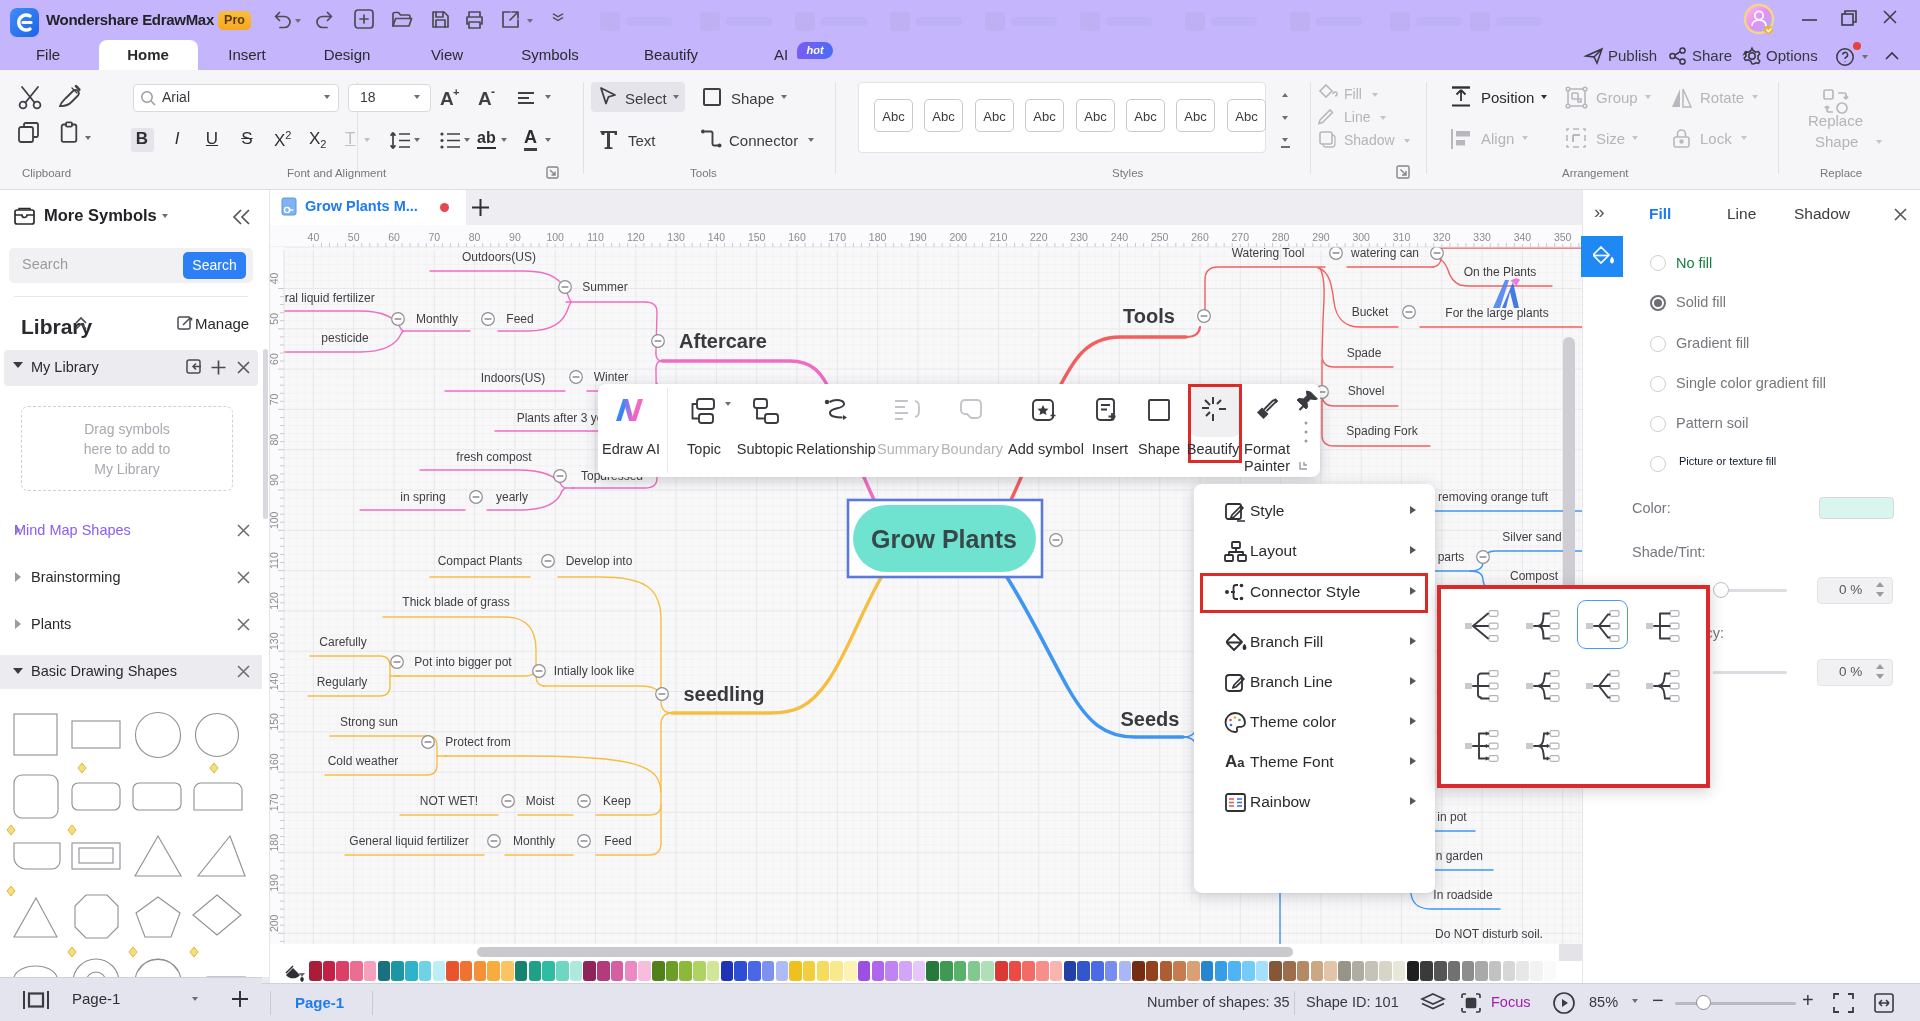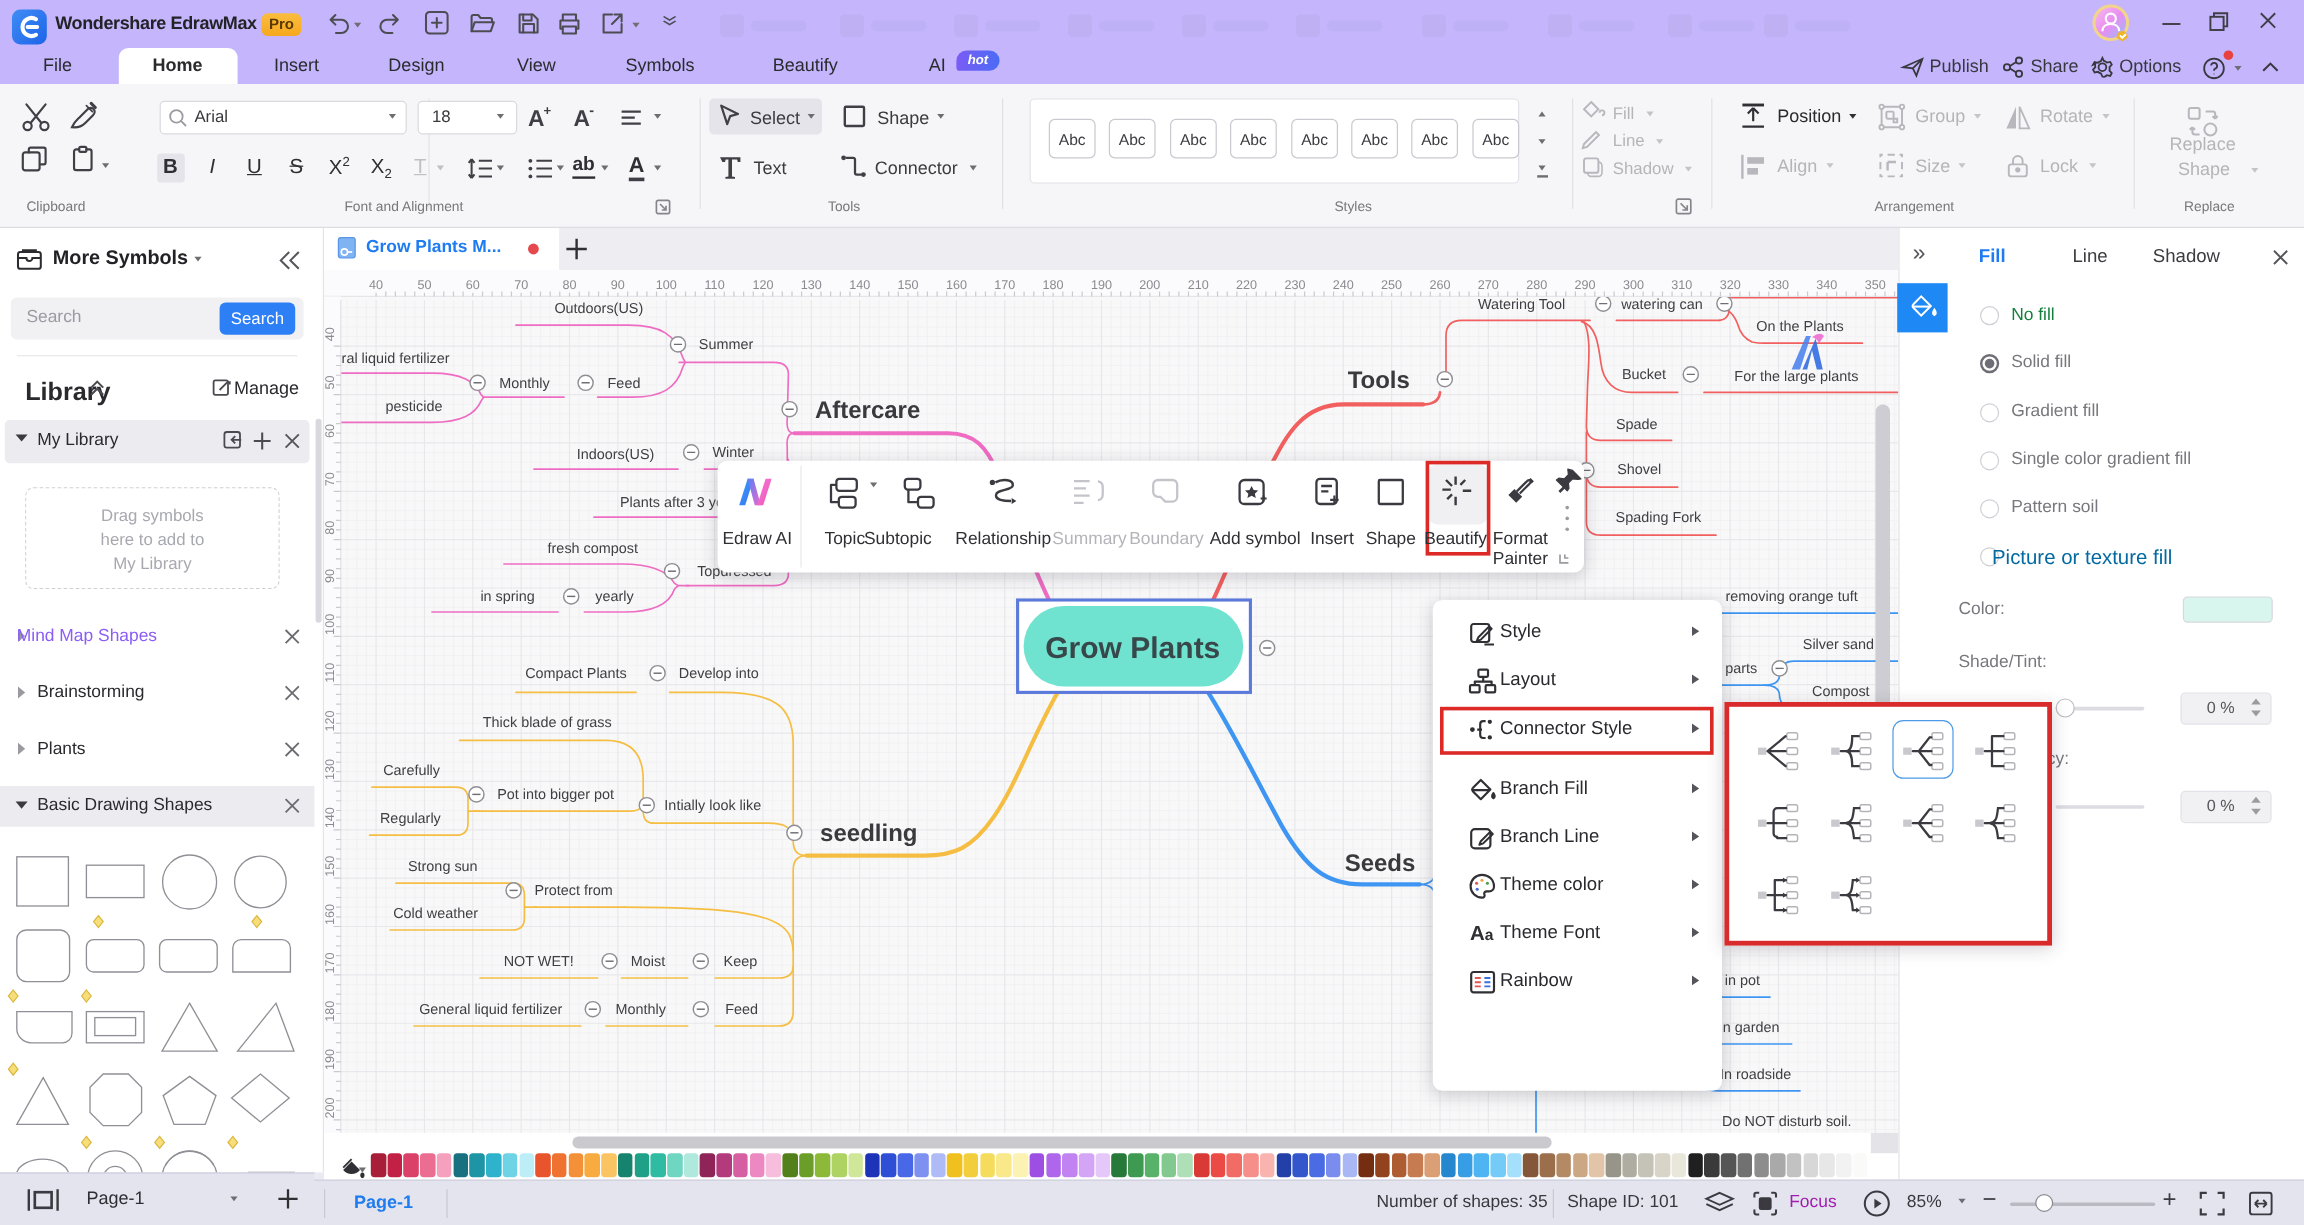--- a/index.html
+++ b/index.html
@@ -785,21 +785,21 @@
     <div class="abs" style="left:67px;top:105px;width:16px;height:16px;border-radius:50%;border:2px solid #6e6e74;background:#fff"></div>
     <div class="abs" style="left:71px;top:109px;width:8px;height:8px;border-radius:50%;background:#6e6e74"></div>
     <div class="abs" style="left:93px;top:104px;font-size:14.5px;color:#77777d">Solid fill</div>
     <div class="abs" style="left:67px;top:146px;width:16px;height:16px;border-radius:50%;border:1.6px solid #CFCFD5;background:#fff"></div>
     <div class="abs" style="left:93px;top:145px;font-size:14.5px;color:#77777d">Gradient fill</div>
     <div class="abs" style="left:67px;top:186px;width:16px;height:16px;border-radius:50%;border:1.6px solid #CFCFD5;background:#fff"></div>
     <div class="abs" style="left:93px;top:185px;font-size:14.5px;color:#77777d">Single color gradient fill</div>
     <div class="abs" style="left:67px;top:226px;width:16px;height:16px;border-radius:50%;border:1.6px solid #CFCFD5;background:#fff"></div>
     <div class="abs" style="left:93px;top:225px;font-size:14.5px;color:#77777d">Pattern soil</div>
     <div class="abs" style="left:67px;top:266px;width:16px;height:16px;border-radius:50%;border:1.6px solid #CFCFD5;background:#fff"></div>
-    <div class="abs" style="left:77px;top:265px;font-size:17px;color:#0369a1">Picture or texture fill</div>
+    <div class="abs" style="left:96px;top:265px;font-size:11px;color:#0f172a">Picture or texture fill</div>
     <div class="abs" style="left:49px;top:310px;font-size:14.5px;color:#77777d">Color:</div>
     <div class="abs" style="left:236px;top:307px;width:75px;height:22px;background:#D9F6EE;border:1px solid #D8D8DE;border-radius:4px"></div>
     <div class="abs" style="left:49px;top:354px;font-size:14.5px;color:#77777d">Shade/Tint:</div>
     <div class="abs" style="left:130px;top:399px;width:74px;height:3px;background:#DCDCE2;border-radius:2px"></div>
     <div class="abs" style="left:130px;top:392px;width:16px;height:16px;border-radius:50%;background:#fff;border:1.4px solid #BDBDC4"></div>
     <div class="abs" style="left:234px;top:387px;width:76px;height:27px;background:#F1F1F4;border:1px solid #E2E2E8;border-radius:4px"></div>
     <div class="abs" style="left:256px;top:392px;font-size:13.5px;color:#55555b">0 %</div>
     <div class="abs" style="left:293px;top:392px;width:0;height:0;border-left:4px solid transparent;border-right:4px solid transparent;border-bottom:5px solid #9a9aa0"></div>
     <div class="abs" style="left:293px;top:402px;width:0;height:0;border-left:4px solid transparent;border-right:4px solid transparent;border-top:5px solid #9a9aa0"></div>
     <div class="abs" style="left:49px;top:435px;font-size:14.5px;color:#77777d">Transparency:</div>
@@ -881,21 +881,21 @@
       <rect x="10" y="18" width="14" height="9" rx="2.5"></rect>
       <path d="M8 8 H3.5 V22.5 H10"></path>
     </svg>
     <div class="caret" style="left:127px;top:18px"></div>
     <div class="abs" style="left:61px;top:57px;width:90px;text-align:center;font-size:14.5px;color:#2f2f34">Topic</div>
     <svg class="abs" style="left:153px;top:12px" width="30" height="30" fill="none" stroke="#3a3a40" stroke-width="1.9" stroke-linejoin="round">
       <rect x="3" y="3" width="13" height="9" rx="2.5"></rect>
       <rect x="14" y="18" width="13" height="9" rx="2.5"></rect>
       <path d="M6 12 V22.5 H14"></path>
     </svg>
-    <div class="abs" style="left:122px;top:57px;width:90px;text-align:left;font-size:14.5px;color:#2f2f34">Subtopic</div>
+    <div class="abs" style="left:122px;top:57px;width:90px;text-align:center;font-size:14.5px;color:#2f2f34">Subtopic</div>
     <svg class="abs" style="left:225px;top:12px" width="30" height="30" fill="none" stroke="#3a3a40" stroke-width="1.9" stroke-linejoin="round">
       <circle cx="4" cy="6" r="2.2" fill="#3a3a40" stroke="none"></circle>
       <path d="M6.5 6 C 13 2.5 21.5 4 21 8.5 C 20.5 13 7.5 11.5 7 16.5 C 6.6 20.5 13 21.5 19.5 21.5" stroke-width="2"></path>
       <path d="M19 21.5 l-4 -2.6 v5.2 Z" fill="#3a3a40" stroke="none" transform="translate(5,0)"></path>
     </svg>
     <div class="abs" style="left:193px;top:57px;width:90px;text-align:center;font-size:14.5px;color:#2f2f34">Relationship</div>
     <svg class="abs" style="left:295px;top:12px" width="30" height="30" fill="none" stroke="#c4c4ca" stroke-width="1.9">
       <path d="M2 5 h13 M2 11 h10 M2 17 h13 M2 23 h8"></path>
       <path d="M20 3 c4 1 4 3 4 8 s0 7 -4 8" transform="translate(2,2)"></path>
     </svg>
@@ -939,21 +939,21 @@
     </svg>
     <svg class="abs" style="left:705px;top:36px" width="6" height="26">
       <circle cx="3" cy="3" r="1.5" fill="#9a9aa0"></circle>
       <circle cx="3" cy="12" r="1.5" fill="#9a9aa0"></circle>
       <circle cx="3" cy="21" r="1.5" fill="#9a9aa0"></circle>
     </svg>
     <svg class="abs" style="left:700px;top:76px" width="14" height="12" fill="none" stroke="#9a9aa0" stroke-width="1.4">
       <path d="M2 2 v7 h7 M6 2 v3 h3"></path>
     </svg>
   </div>
-<div class="shadowbox" style="left:1194px;top:500px;width:241px;height:409px">
+<div class="shadowbox" style="left:1194px;top:484px;width:241px;height:409px">
     <svg class="abs" style="left:30px;top:16px" width="24" height="24" fill="none" stroke="#2f2f34" stroke-width="1.8" stroke-linejoin="round">
       <rect x="2" y="4" width="15" height="15" rx="2"></rect>
       <path d="M17 6 L8 15 l-1.5 3.5 L10 17 L19 8 Z M13 21 h8" stroke-width="1.7"></path>
     </svg>
     <div class="abs" style="left:56px;top:18px;font-size:15.5px;color:#2a2a2e">Style</div>
     <div class="abs" style="left:216px;top:22px;width:0;height:0;border-top:4.5px solid transparent;border-bottom:4.5px solid transparent;border-left:6px solid #55555b"></div>
     <svg class="abs" style="left:30px;top:56px" width="24" height="24" fill="none" stroke="#2f2f34" stroke-width="1.8" stroke-linejoin="round">
       <rect x="8" y="2" width="8" height="6" rx="1"></rect>
       <rect x="1" y="15" width="8" height="6" rx="1"></rect>
       <rect x="14" y="15" width="8" height="6" rx="1"></rect>

